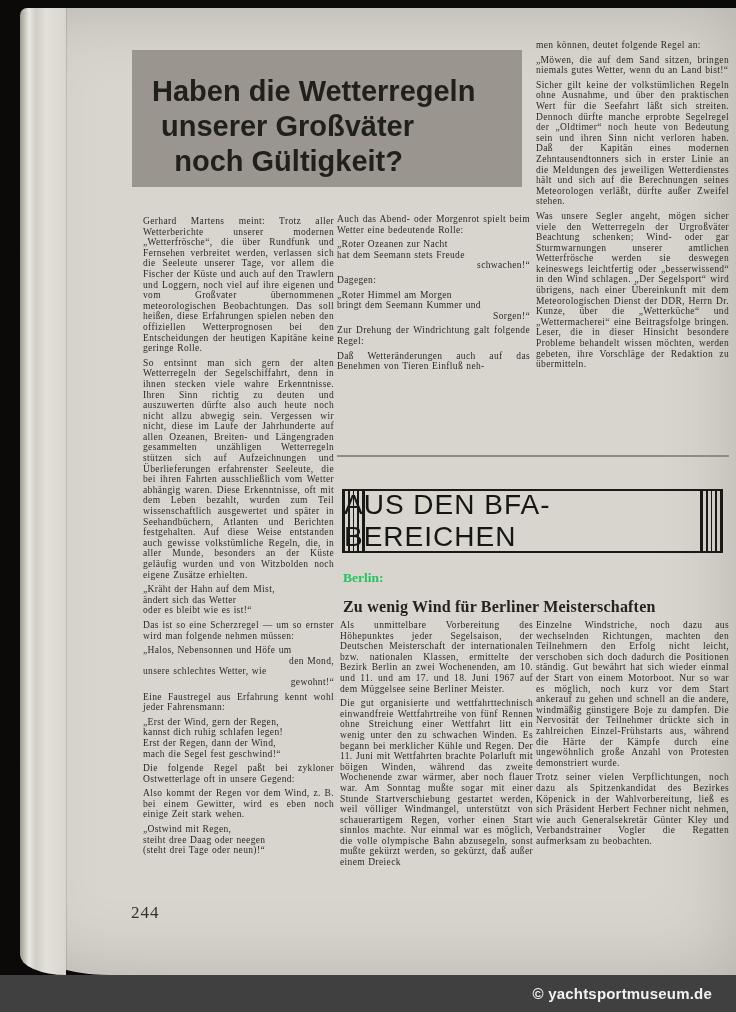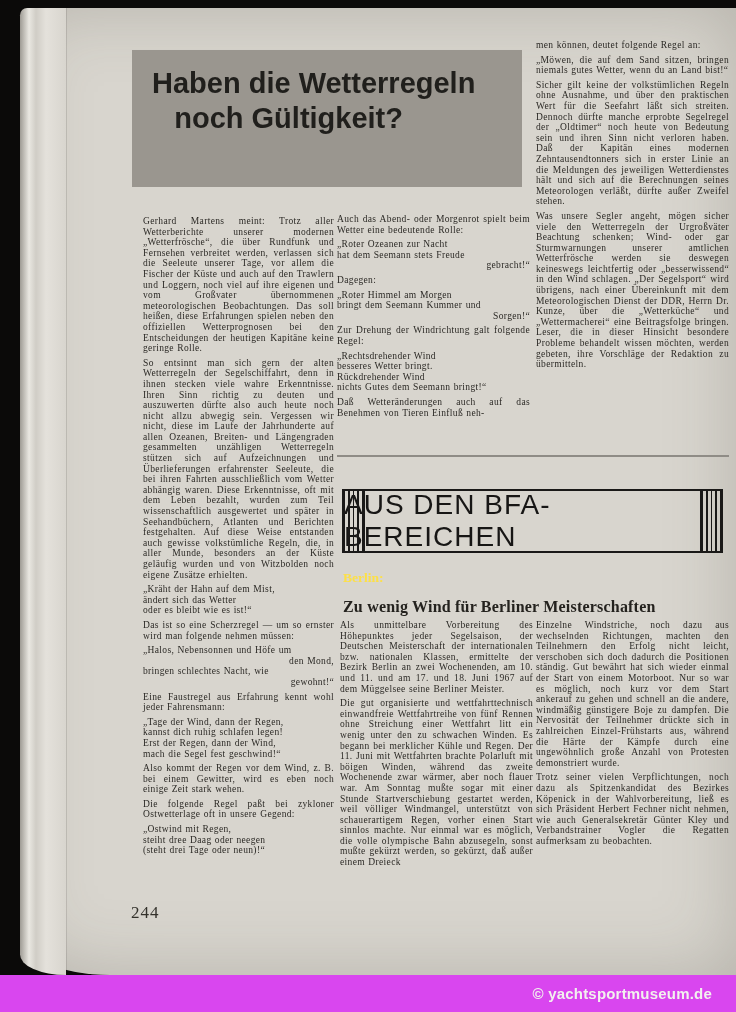--- a/index.html
+++ b/index.html
@@ -25,21 +25,21 @@
     content:""; position:absolute; left:46px; top:0; bottom:0; width:1px;
     background:rgba(40,38,33,.14);
   }
 
   
   .titlebox {
     position:absolute; left:132px; top:50px; width:390px; height:137px;
     background:#9a968f; color:#201f1c;
     font-family:"Liberation Sans","DejaVu Sans",sans-serif;
     font-weight:bold; font-size:29px; line-height:35px;
-    padding-top:16px; box-sizing:border-box;
+    padding-top:24px; box-sizing:border-box;
   }
   .tl1 { padding-left:20px; }
   .tl2 { text-align:right; padding-right:108px; }
   .tl3 { text-align:right; padding-right:119px; }
 
   
   .col {
     position:absolute; color:#2b2925;
     font-size:9.5px; line-height:10.6px;
     letter-spacing:.35px; word-spacing:.6px;
@@ -65,97 +65,92 @@
   .banner .hatch {
     position:absolute; top:0; bottom:0; width:19px;
     background:repeating-linear-gradient(90deg,#1a1918 0 1.4px,transparent 1.4px 4.4px);
   }
   .hatch-l { left:0; border-right:2px solid #1a1918; }
   .hatch-r { right:0; border-left:2px solid #1a1918; }
   .banner-text {
     font-family:"Liberation Sans","DejaVu Sans",sans-serif;
     font-size:28px; letter-spacing:1px; color:#171615;
   }
-  .region   { position:absolute; left:343px; top:570px; font-weight:bold; font-size:13.5px; color:#fde047; }
+  .region   { position:absolute; left:343px; top:570px; font-weight:bold; font-size:13.5px; color:#22c55e; }
   .headline { position:absolute; left:343px; top:598px; font-weight:bold; font-size:16px; color:#24221e; letter-spacing:.2px; }
 
   .pagenum { position:absolute; left:131px; top:903px; font-size:17px; letter-spacing:1px; color:#33312b; }
 
   
   .bottombar {
-    position:absolute; left:0; right:0; bottom:0; height:37px; background:#d946ef;
+    position:absolute; left:0; right:0; bottom:0; height:37px; background:#404040;
     display:flex; align-items:center; justify-content:flex-end; padding-right:24px; box-sizing:border-box;
   }
   .watermark {
     color:#f2f1ee; font-family:"Liberation Sans","DejaVu Sans",sans-serif;
     font-size:15px; font-weight:bold; letter-spacing:.2px;
   }
 </style>
 </head>
 <body>
 
 <div class="stage">
   <div class="paper"></div>
 
   <div class="titlebox">
     <div class="tl1">Haben die Wetterregeln</div>
+    <div class="tl2">unserer Großväter</div>
     <div class="tl3">noch Gültigkeit?</div>
   </div>
 
   <div class="col c1">
     <p class="para">Gerhard Martens meint: Trotz aller Wetterberichte unserer modernen „Wetterfrösche“, die über Rundfunk und Fernsehen verbreitet werden, verlassen sich die Seeleute unserer Tage, vor allem die Fischer der Küste und auch auf den Trawlern und Loggern, noch viel auf ihre eigenen und vom Großvater übernommenen meteorologischen Beobachtungen. Das soll heißen, diese Erfahrungen spielen neben den offiziellen Wetterprognosen bei den Entscheidungen der heutigen Kapitäne keine geringe Rolle.</p>
     <p class="para">So entsinnt man sich gern der alten Wetterregeln der Segelschiffahrt, denn in ihnen stecken viele wahre Erkenntnisse. Ihren Sinn richtig zu deuten und auszuwerten dürfte also auch heute noch nicht allzu abwegig sein. Vergessen wir nicht, diese im Laufe der Jahrhunderte auf allen Ozeanen, Breiten- und Längengraden gesammelten unzähligen Wetterregeln stützen sich auf Aufzeichnungen und Überlieferungen erfahrenster Seeleute, die bei ihren Fahrten ausschließlich vom Wetter abhängig waren. Diese Erkenntnisse, oft mit dem Leben bezahlt, wurden zum Teil wissenschaftlich ausgewertet und später in Seehandbüchern, Atlanten und Berichten festgehalten. Auf diese Weise entstanden auch gewisse volkstümliche Regeln, die, in aller Munde, besonders an der Küste geläufig wurden und von Witzbolden noch eigene Zusätze erhielten.</p>
     <div class="verse">
       <div class="line">„Kräht der Hahn auf dem Mist,</div>
       <div class="line">ändert sich das Wetter</div>
       <div class="line">oder es bleibt wie es ist!“</div>
     </div>
     <p class="para">Das ist so eine Scherzregel — um so ernster wird man folgende nehmen müssen:</p>
     <div class="verse">
       <div class="line">„Halos, Nebensonnen und Höfe um</div>
       <div class="line r">den Mond,</div>
-      <div class="line">bringen schlechtes Nacht, wie</div>
+      <div class="line">unsere schlechtes Wetter, wie</div>
       <div class="line r">gewohnt!“</div>
     </div>
     <p class="para">Eine Faustregel aus Erfahrung kennt wohl jeder Fahrensmann:</p>
     <div class="verse">
-      <div class="line">„Tage der Wind, dann der Regen,</div>
+      <div class="line">„Erst der Wind, gern der Regen,</div>
       <div class="line">kannst dich ruhig schlafen legen!</div>
       <div class="line">Erst der Regen, dann der Wind,</div>
       <div class="line">mach die Segel fest geschwind!“</div>
     </div>
+    <p class="para">Die folgende Regel paßt bei zykloner Ostwetterlage oft in unsere Gegend:</p>
     <p class="para">Also kommt der Regen vor dem Wind, z. B. bei einem Gewitter, wird es eben noch einige Zeit stark wehen.</p>
-    <p class="para">Die folgende Regel paßt bei zykloner Ostwetterlage oft in unsere Gegend:</p>
     <div class="verse">
       <div class="line">„Ostwind mit Regen,</div>
       <div class="line">steiht dree Daag oder neegen</div>
       <div class="line">(steht drei Tage oder neun)!“</div>
     </div>
   </div>
 
   <div class="col c2">
     <p class="para">Auch das Abend- oder Morgenrot spielt beim Wetter eine bedeutende Rolle:</p>
     <div class="verse">
       <div class="line">„Roter Ozeanen zur Nacht</div>
       <div class="line">hat dem Seemann stets Freude</div>
-      <div class="line r">gebracht!“</div>
+      <div class="line r">schwachen!“</div>
     </div>
     <p class="para">Dagegen:</p>
     <div class="verse">
       <div class="line">„Roter Himmel am Morgen</div>
       <div class="line">bringt dem Seemann Kummer und</div>
       <div class="line r">Sorgen!“</div>
     </div>
     <p class="para">Zur Drehung der Windrichtung galt folgende Regel:</p>
-    <div class="verse">
-      <div class="line">„Rechtsdrehender Wind</div>
-      <div class="line">besseres Wetter bringt.</div>
-      <div class="line">Rückdrehender Wind</div>
-      <div class="line">nichts Gutes dem Seemann bringt!“</div>
-    </div>
     <p class="para">Daß Wetteränderungen auch auf das Benehmen von Tieren Einfluß neh-</p>
   </div>
 
   <div class="col c3">
     <p class="para">men können, deutet folgende Regel an:</p>
     <p class="para">„Möwen, die auf dem Sand sitzen, bringen niemals gutes Wetter, wenn du an Land bist!“</p>
     <p class="para">Sicher gilt keine der volkstümlichen Regeln ohne Ausnahme, und über den praktischen Wert für die Seefahrt läßt sich streiten. Dennoch dürfte manche erprobte Segelregel der „Oldtimer“ noch heute von Bedeutung sein und ihren Sinn nicht verloren haben. Daß der Kapitän eines modernen Zehntausendtonners sich in erster Linie an die Meldungen des jeweiligen Wetterdienstes hält und sich auf die Berechnungen seines Meteorologen verläßt, dürfte außer Zweifel stehen.</p>
     <p class="para">Was unsere Segler angeht, mögen sicher viele den Wetterregeln der Urgroßväter Beachtung schenken; Wind- oder gar Sturmwarnungen unserer amtlichen Wetterfrösche werden sie deswegen keineswegs leichtfertig oder „besserwissend“ in den Wind schlagen. „Der Segelsport“ wird übrigens, nach einer Übereinkunft mit dem Meteorologischen Dienst der DDR, Herrn Dr. Kunze, über die „Wetterküche“ und „Wettermacherei“ eine Beitragsfolge bringen. Leser, die in dieser Hinsicht besondere Probleme behandelt wissen möchten, werden gebeten, ihre Vorschläge der Redaktion zu übermitteln.</p>
   </div>
 

